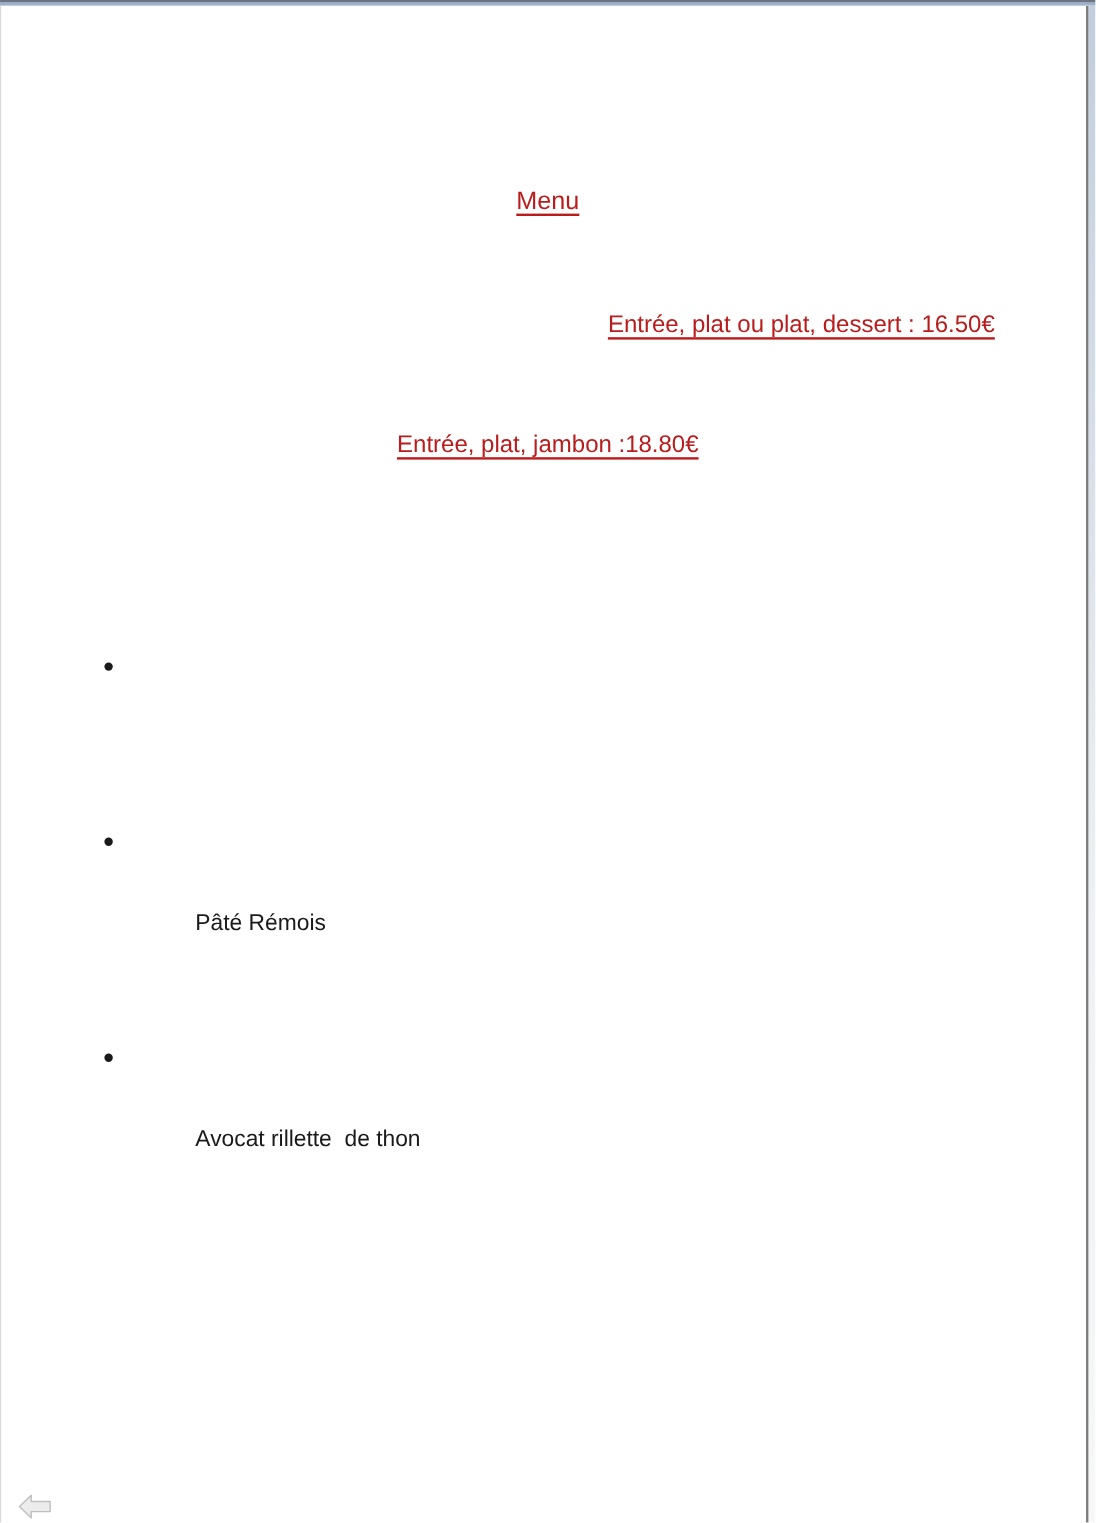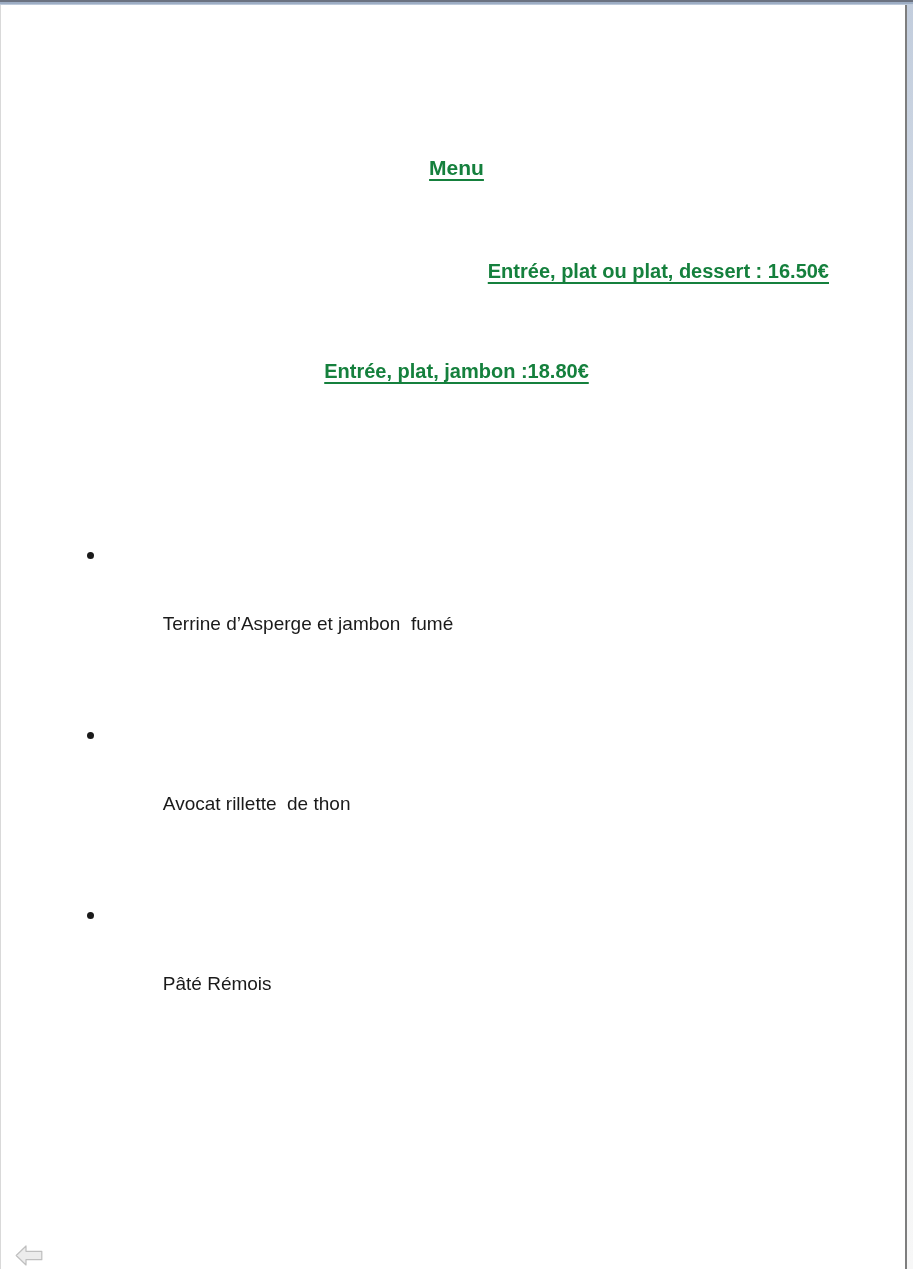--- a/index.html
+++ b/index.html
@@ -28,22 +28,22 @@
     background: linear-gradient(to bottom, #c2cddd 0%, #eef1f3 60%, #f7f7f7 100%);
     z-index: 2;
   }
   .content {
     position: relative;
     margin: 0 84px;
     white-space: pre-wrap;
   }
   .center { text-align: center; }
   .u-bold {
-    font-weight: bold;
-    color: #15803d;
+    font-weight: normal;
+    color: #b91c1c;
     text-decoration: underline;
     text-decoration-thickness: 2px;
     text-underline-offset: 4px;
   }
   h1.doc-title {
     font-size: 21px; line-height: 24px;
     margin: 102px 0 0 0;
   }
   p.formula { font-size: 20px; line-height: 26px; }
   p.formula-1 { margin: 24px 0 0 0; text-align: right; }
@@ -91,29 +91,28 @@
     <h1 class="doc-title center u-bold">Menu</h1>
 
     <p class="formula formula-1 center u-bold">Entrée, plat ou plat, dessert : 16.50€</p>
 
     <p class="formula formula-2 center u-bold">Entrée, plat, jambon :18.80€</p>
 
     <section class="sec-entrees">
       <ul class="items">
         <li>
           <span class="dot"></span>
-          <span>Terrine d’Asperge et jambon  fumé</span>
+        </li>
+        <li>
+          <span class="dot"></span>
+          <span>Pâté Rémois</span>
         </li>
         <li>
           <span class="dot"></span>
           <span>Avocat rillette  de thon</span>
-        </li>
-        <li>
-          <span class="dot"></span>
-          <span>Pâté Rémois</span>
         </li>
       </ul>
     </section>
 
     
 
     
 
     
 

